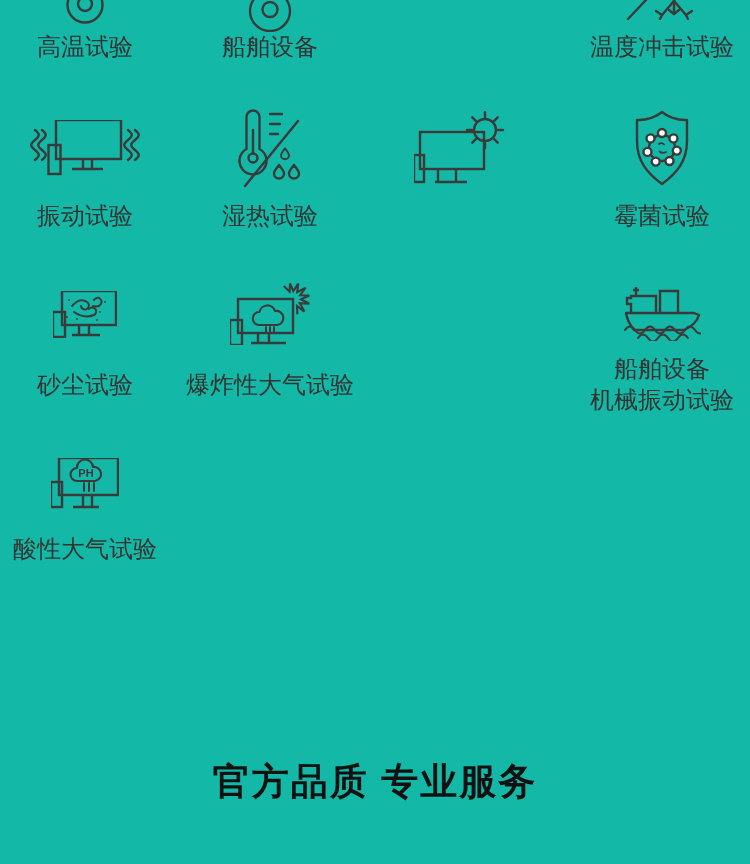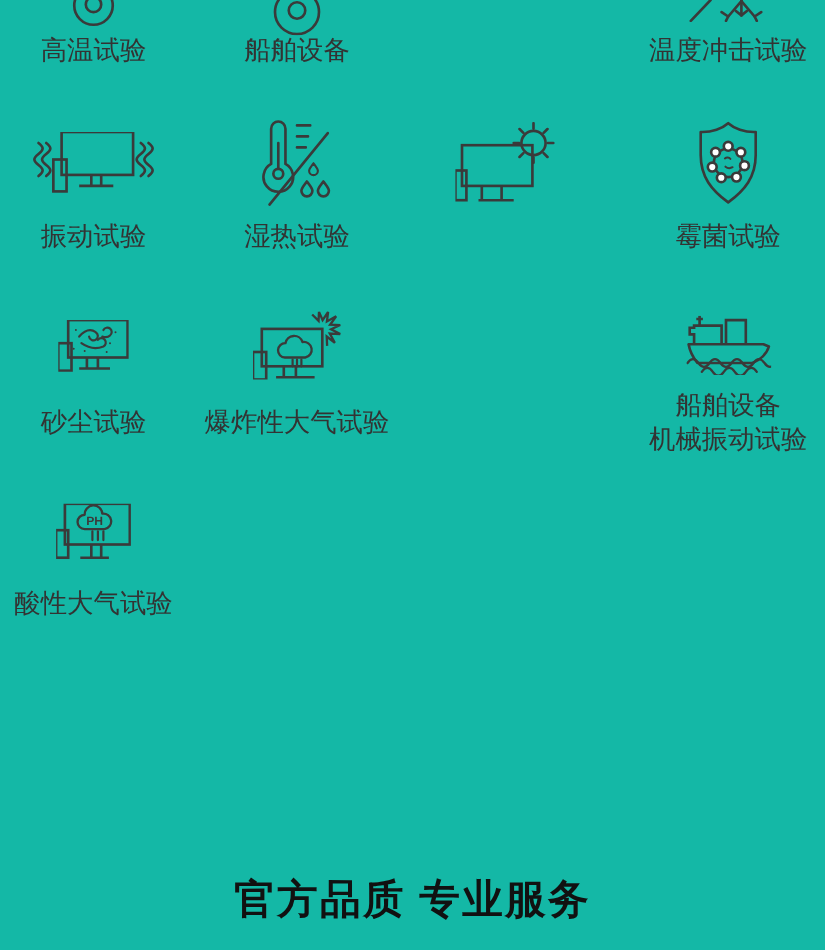--- a/index.html
+++ b/index.html
@@ -16,21 +16,21 @@
   .r1 .label{top:31px}
   .r2 .label{top:100px}
   .r3 .label{top:91px}
   .r3 .label.two-line{top:75px;white-space:normal}
   .r4 .label{top:85px}
   svg{stroke:var(--icon);fill:none;stroke-width:2.4;stroke-linecap:round;stroke-linejoin:round;display:block}
   svg .sq{stroke-linecap:butt;stroke-linejoin:miter}
   svg .knob{fill:#ffffff}
   svg .dot{fill:var(--icon);stroke:none}
   svg .icon-text{fill:var(--icon);stroke:none;font-size:11px;font-weight:bold;font-family:"Liberation Sans",sans-serif}
-  .footer-title{position:absolute;top:796px;left:0;width:750px;text-align:center;
+  .footer-title{position:absolute;top:760px;left:0;width:750px;text-align:center;
                 font-size:37px;line-height:44px;font-weight:800;color:var(--title);letter-spacing:2px}
 </style>
 </head>
 <body>
 
 <div class="canvas" style="--icon: #3a3a3a; --label: #333333; --title: #111111; background: #14b8a6;">
 
   <div class="cell r1" style="left:-10px;top:0">
     <div class="icon-area">
       <svg width="64" height="27" viewBox="0 0 64 27">

